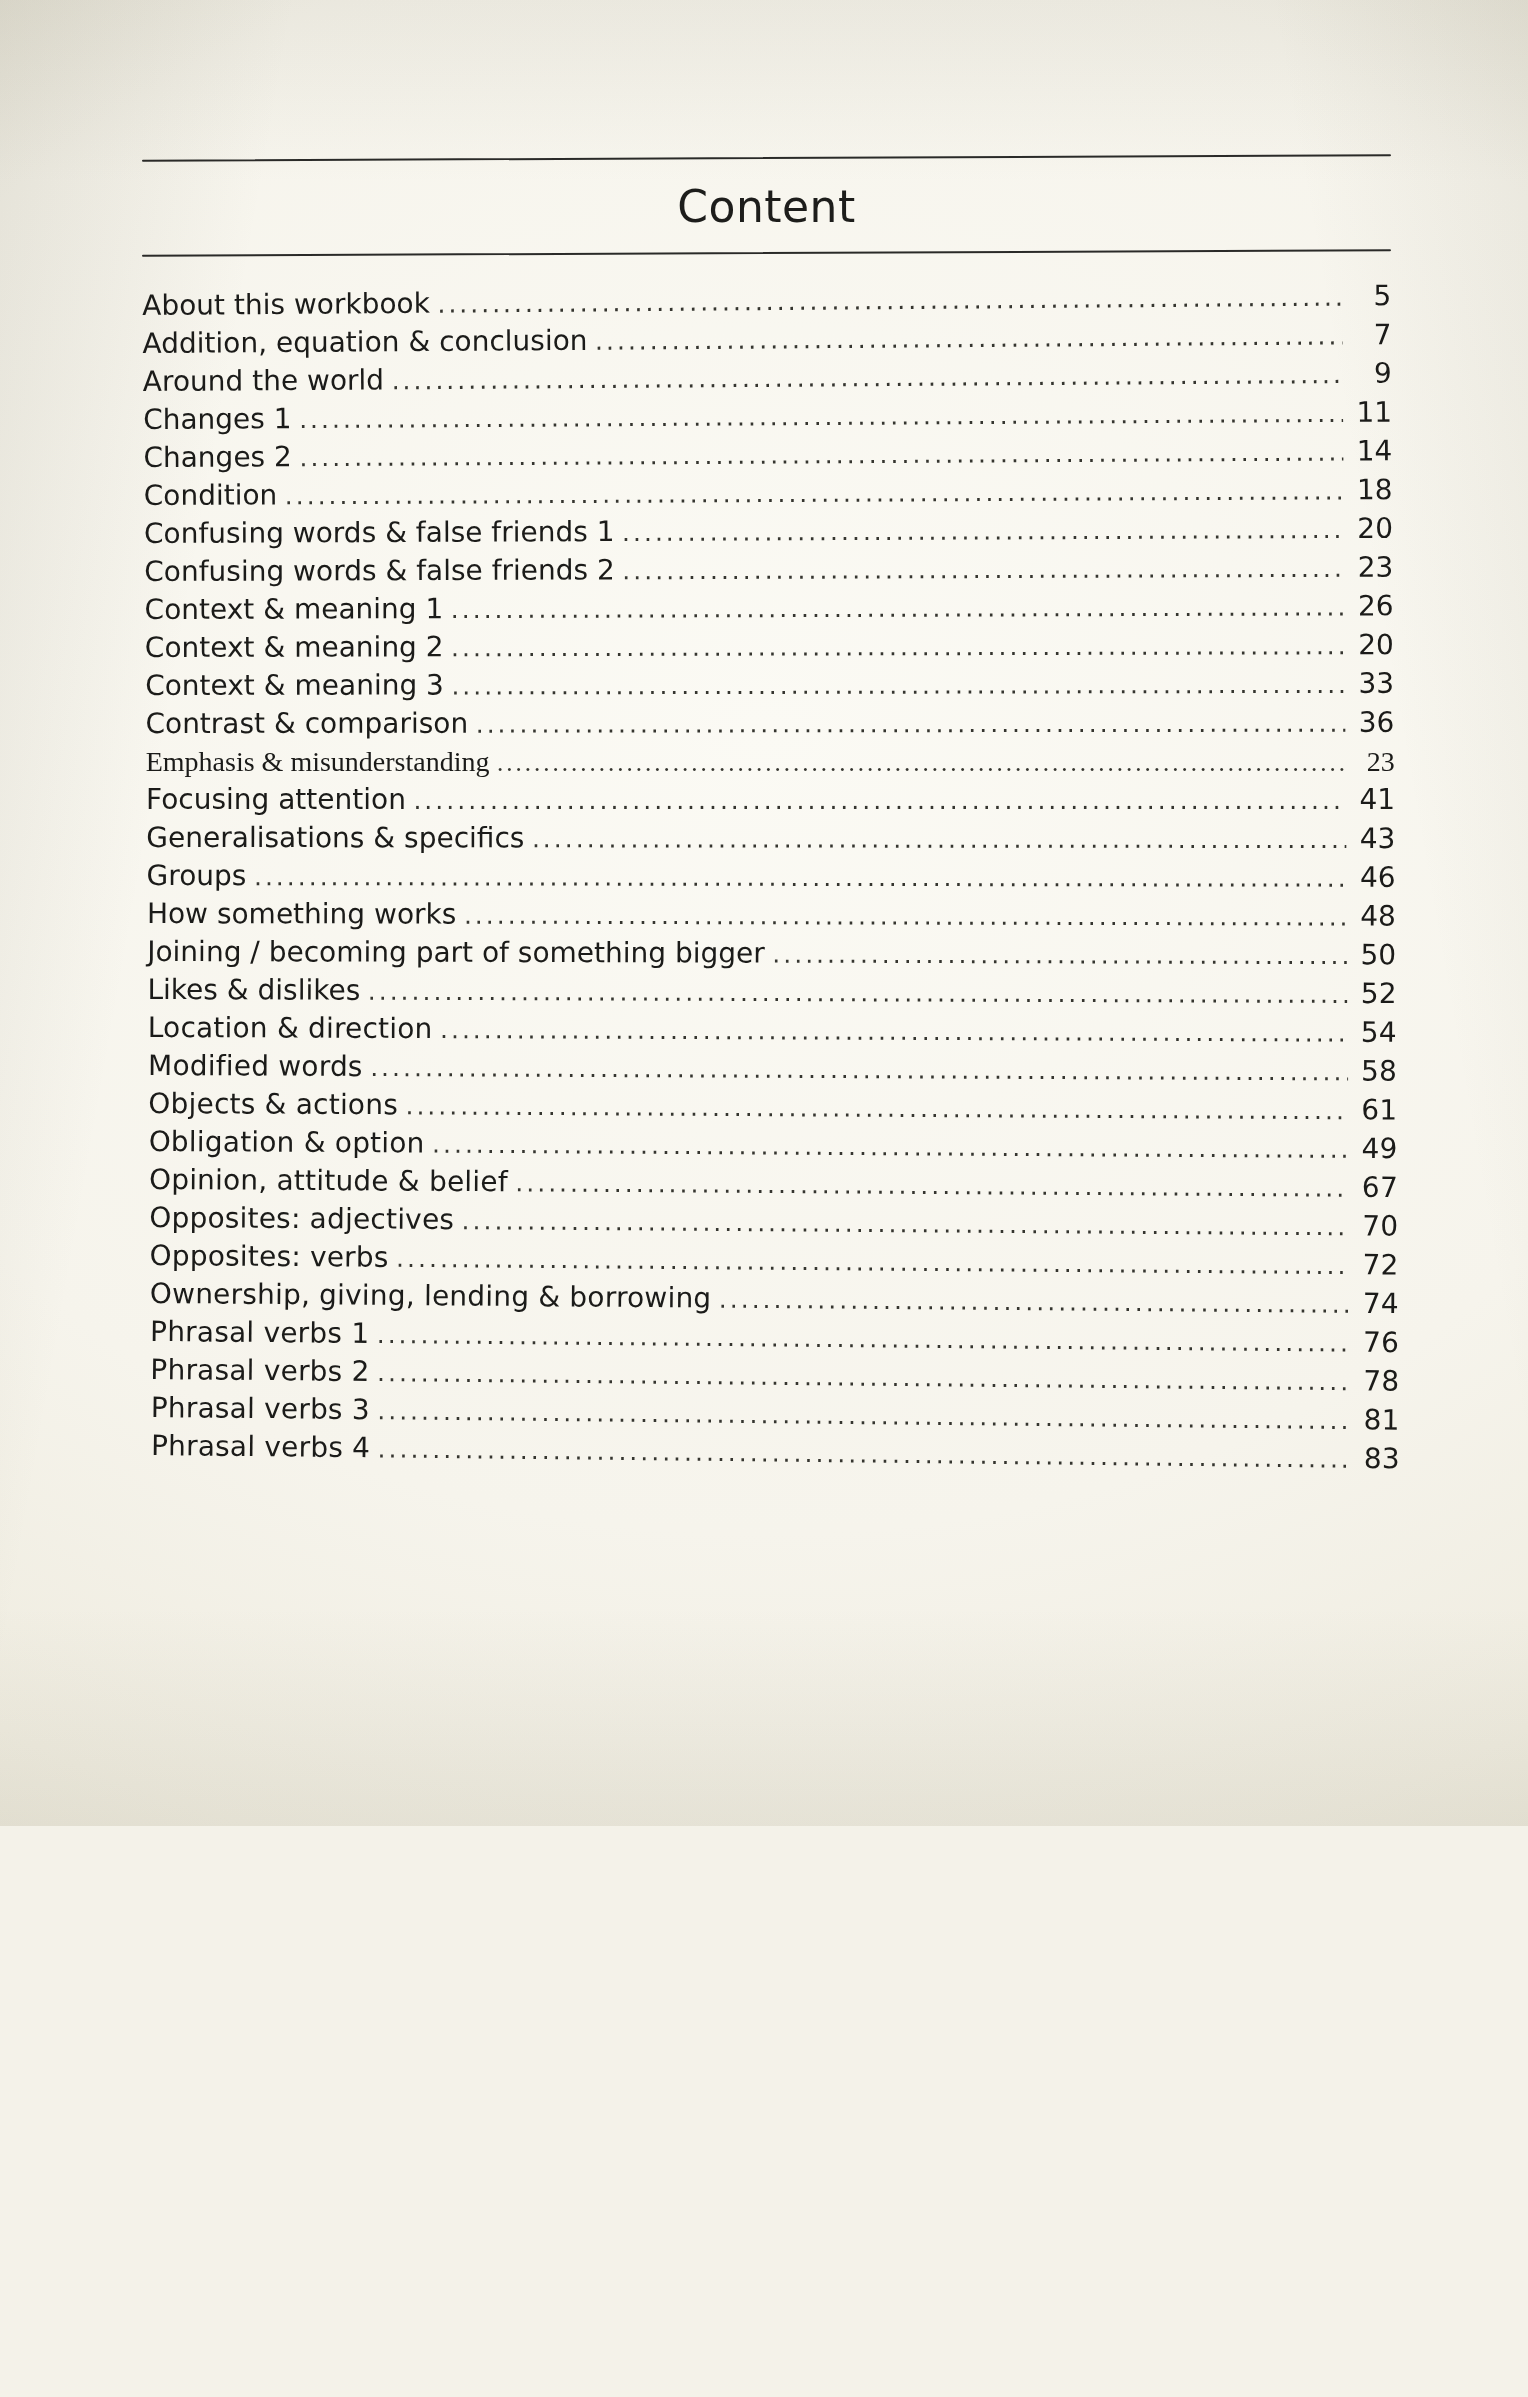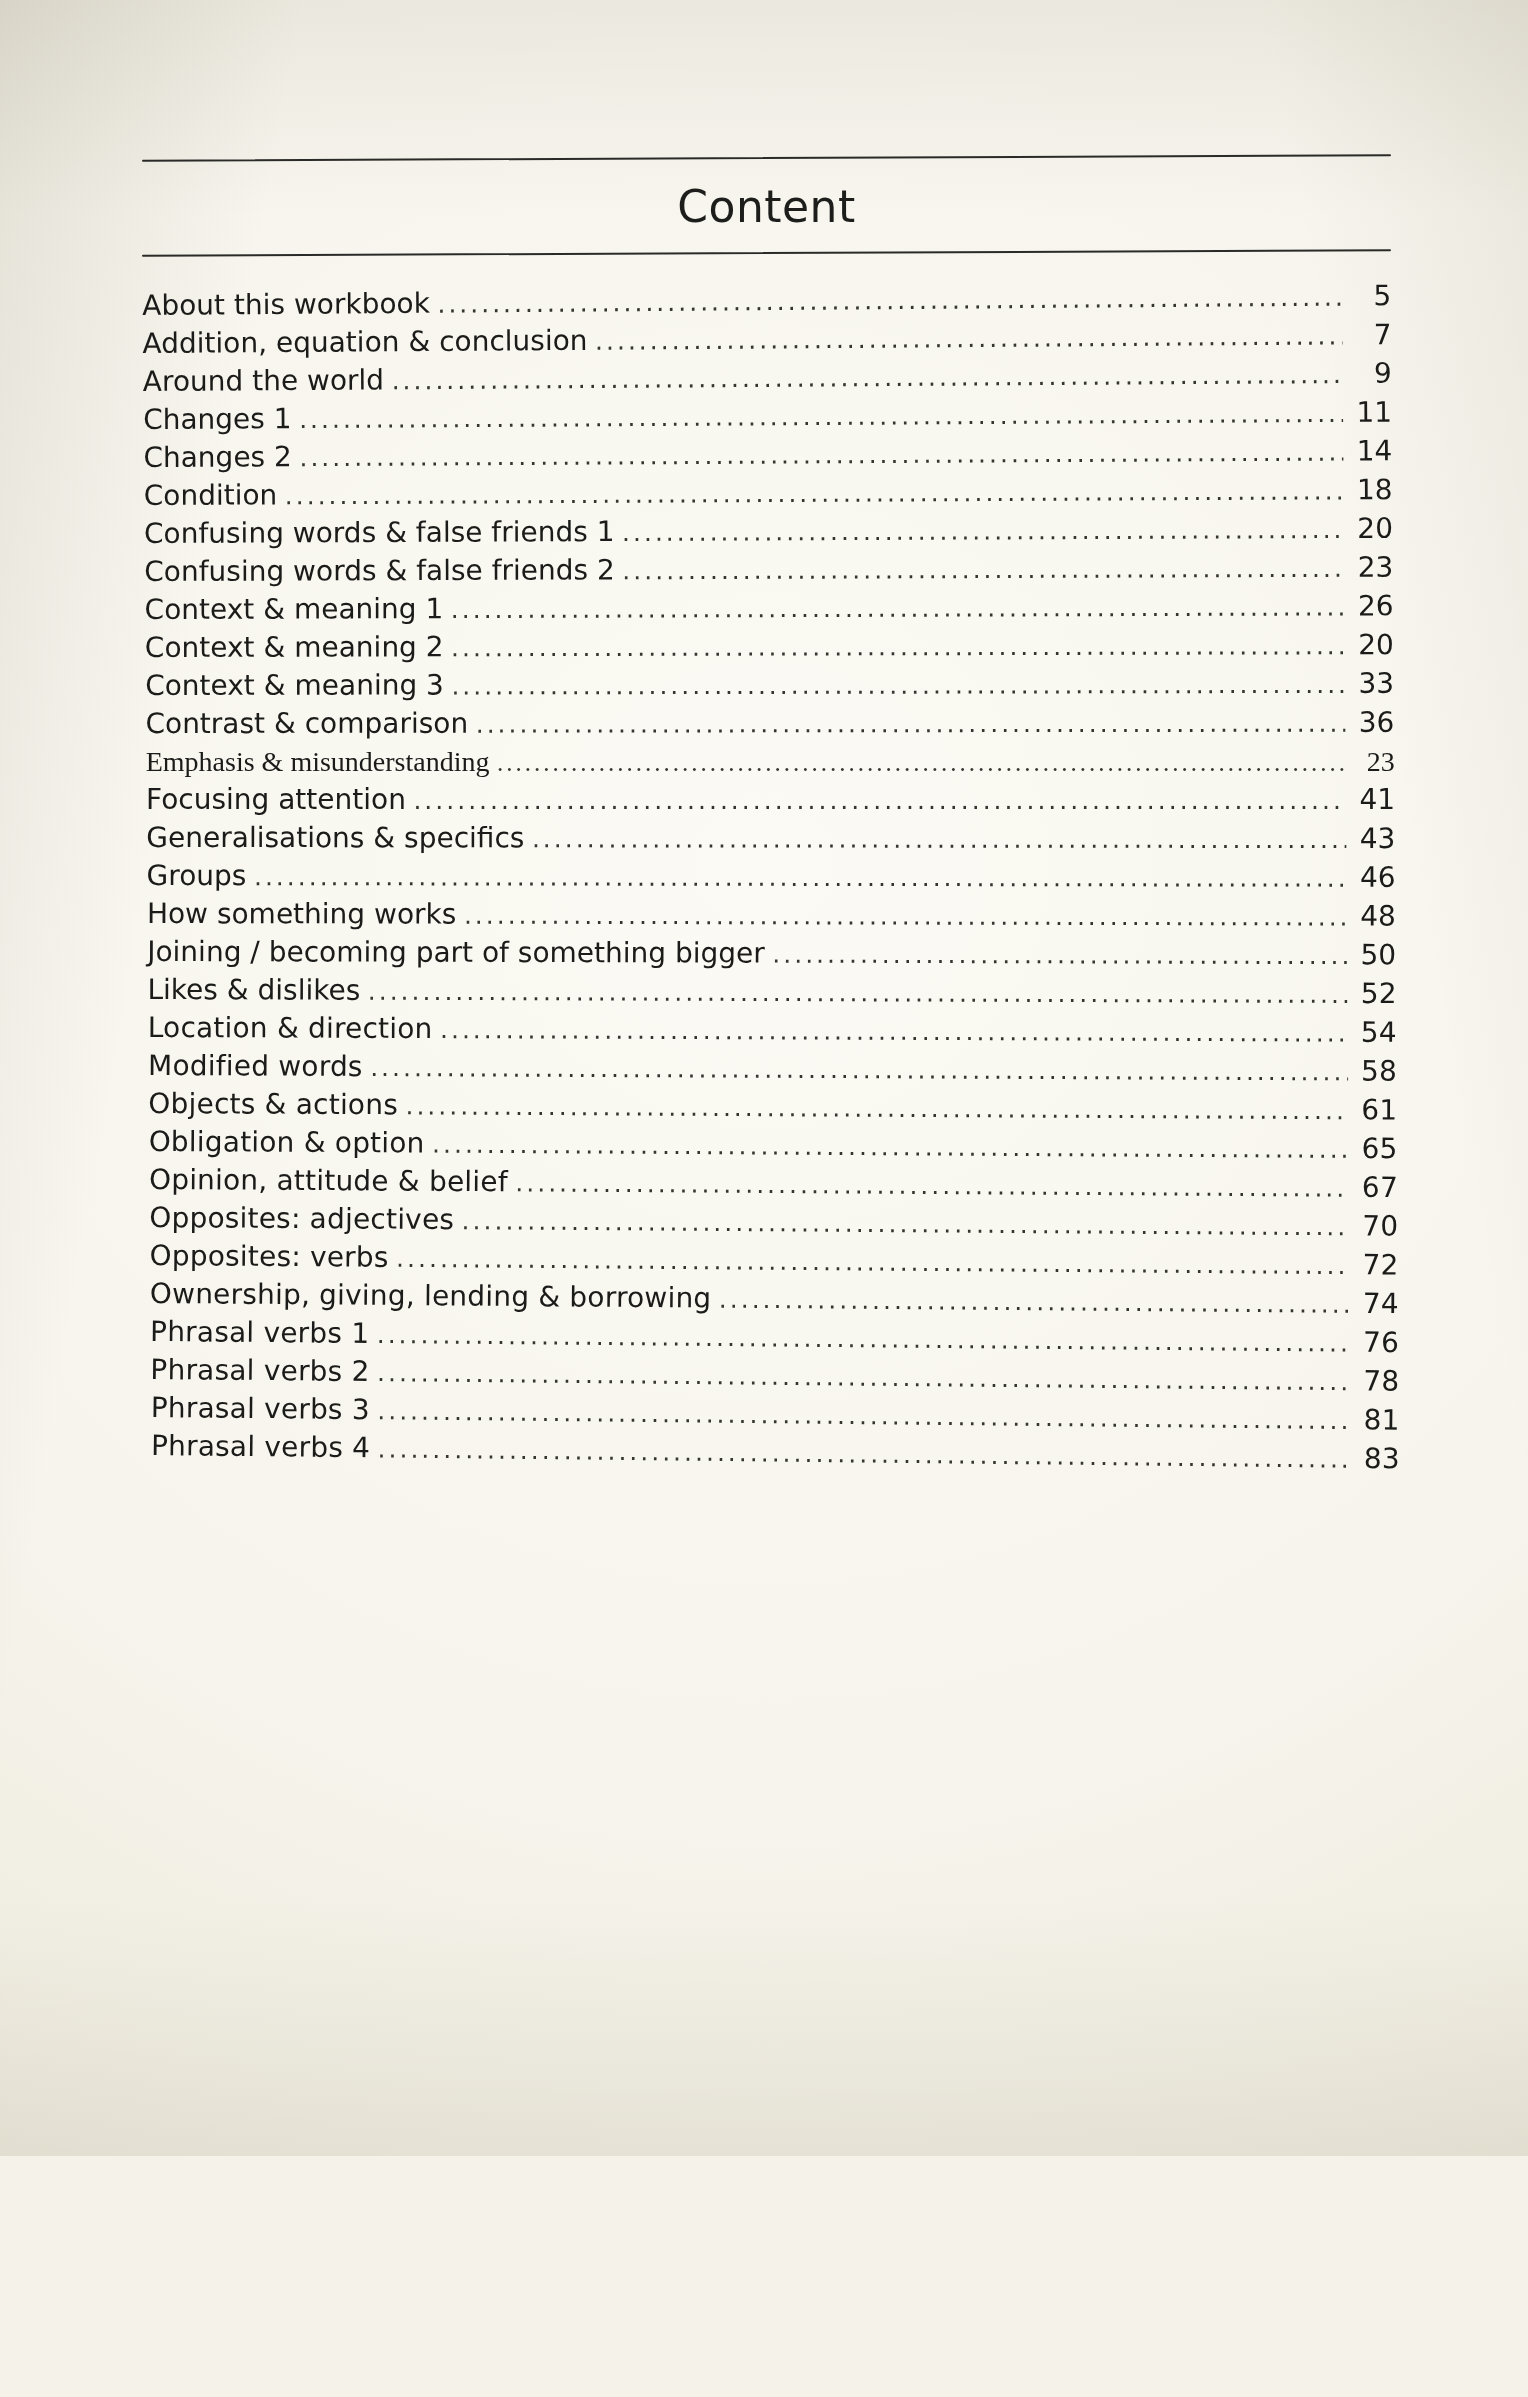--- a/index.html
+++ b/index.html
@@ -10,21 +10,21 @@
     width: 1529px;
     height: 2398px;
     background: #f4f2e9;
     font-family: "DejaVu Sans", sans-serif;
     overflow: hidden;
   }
   
   .page {
     position: relative;
     width: 1529px;
-    height: 2156px;
+    height: 1826px;
     background:
       radial-gradient(ellipse 120% 80% at 50% 40%, #fbfaf4 0%, #f6f4ec 55%, #efece0 80%, #e6e2d3 100%);
     overflow: hidden;
   }
   .page::before {
     content: "";
     position: absolute;
     inset: 0;
     background:
       linear-gradient(100deg, rgba(120,115,90,0.14) 0%, rgba(255,255,255,0) 16%),
@@ -244,21 +244,21 @@
           <span class="toc-page">58</span>
         </div>
         <div class="toc-row" style="transform: rotate(0.75deg); transform-origin: left center;">
           <span class="toc-label">Objects &amp; actions</span>
           <span class="toc-dots"></span>
           <span class="toc-page">61</span>
         </div>
         <div class="toc-row" style="transform: rotate(0.78deg); transform-origin: left center;">
           <span class="toc-label">Obligation &amp; option</span>
           <span class="toc-dots"></span>
-          <span class="toc-page">65</span>
+          <span class="toc-page">49</span>
         </div>
         <div class="toc-row" style="transform: rotate(0.82deg); transform-origin: left center;">
           <span class="toc-label">Opinion, attitude &amp; belief</span>
           <span class="toc-dots"></span>
           <span class="toc-page">67</span>
         </div>
         <div class="toc-row" style="transform: rotate(0.85deg); transform-origin: left center;">
           <span class="toc-label">Opposites: adjectives</span>
           <span class="toc-dots"></span>
           <span class="toc-page">70</span>

